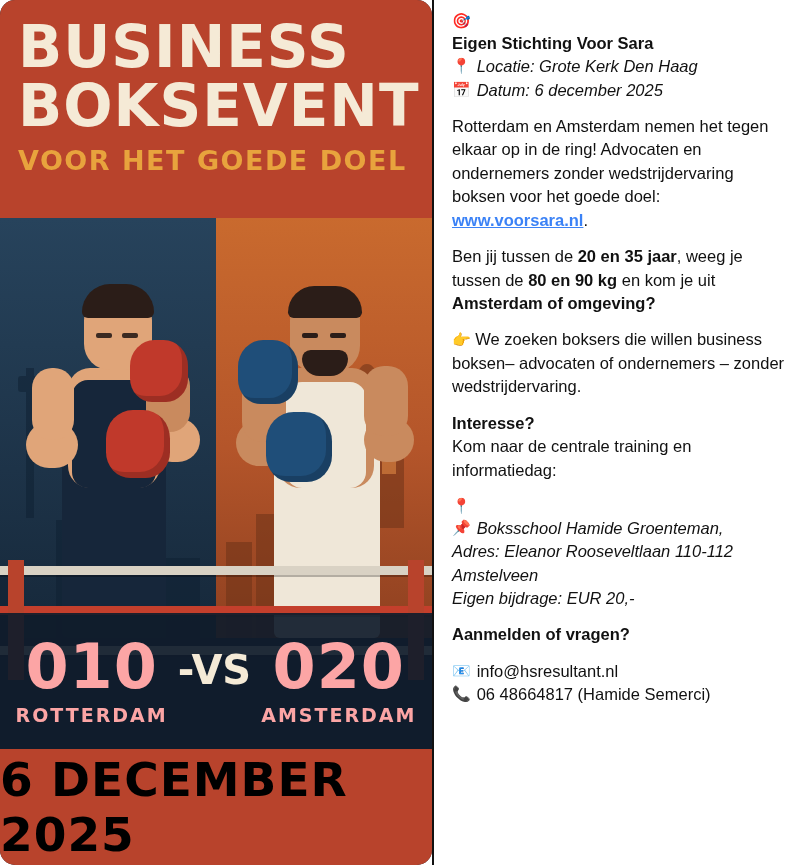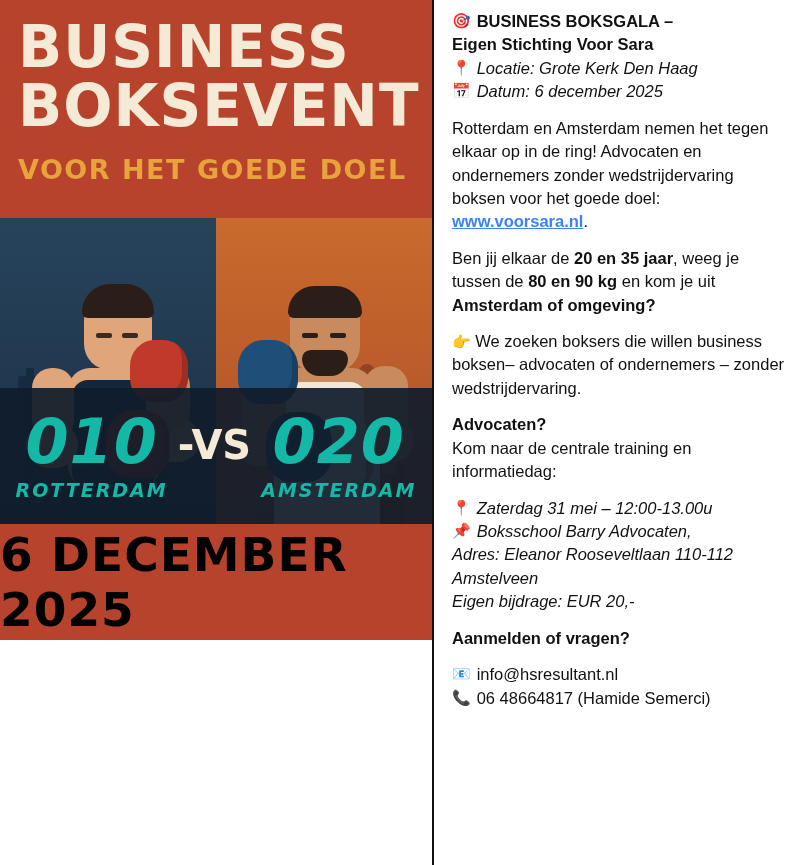--- a/index.html
+++ b/index.html
@@ -7,46 +7,47 @@
   body {
     width: 800px; height: 865px;
     font-family: "Liberation Sans", sans-serif;
     background: #ffffff;
     overflow: hidden;
   }
   .page { display: flex; width: 800px; height: 865px; background:#fff; }
 
   
   .poster {
-    width: 432px; height: 640px;
+    width: 432px; height: 865px;
     position: relative;
     background: #132033;
     overflow: hidden;
     flex: 0 0 432px;
+    border-radius: 15px;
   }
   .poster-inner {
     position:absolute; inset:0;
   }
   .header-band {
     position:absolute; top:0; left:0; right:0; height:218px;
     background:#b8432c;
     padding: 14px 18px 0 18px;
   }
   .title1, .title2 {
     font-family:"DejaVu Sans", sans-serif;
     font-weight:bold;
     color:#f5ead6;
     letter-spacing:1px;
     line-height:0.95;
     text-align:left;
   }
   .title1 { font-size:58px; margin-top:6px; }
   .title2 { font-size:58px; margin-top:4px; }
   .subtitle {
-    margin-top:20px;
+    margin-top:11px;
     font-family:"DejaVu Sans", sans-serif;
     font-weight:bold;
     font-size:27px;
     color:#e8a33d;
     letter-spacing:1.5px;
   }
 
   
   .art {
     position:absolute; top:218px; left:0; right:0; height:420px;
@@ -102,21 +103,21 @@
   .rope.r1 { top:6px; }
   .rope.r2 { top:46px; background:#c43f2c; }
   .rope.r3 { top:86px; }
   .post { position:absolute; top:0; bottom:0; width:16px; background:#b8432c; }
 
   .bottom-band {
     position:absolute; left:0; right:0; bottom:116px; height:136px;
     background: rgba(16,28,43,0.92);
     display:flex; align-items:center; justify-content:center; gap:6px;
   }
-  .score-col { text-align:center; color:#14b8a6;font-style:italic; }
+  .score-col { text-align:center; color:#fca5a5; }
   .score-num {
     font-family:"DejaVu Sans", sans-serif; font-weight:bold;
     font-size:62px; line-height:1; letter-spacing:1px;
   }
   .score-city {
     font-family:"DejaVu Sans", sans-serif; font-weight:bold;
     font-size:19px; letter-spacing:2px; margin-top:6px;
   }
   .vs {
     font-family:"DejaVu Sans", sans-serif; font-weight:bold;
@@ -252,59 +253,57 @@
       </div>
 
     </div>
   </div>
 
   <div class="panel">
 
     <div class="blk">
       <div class="row">
         <span class="ico">🎯</span>
-        <span class="headline">BUSINESS BOKSGALA –</span>
       </div>
       <div class="headline">Eigen Stichting Voor Sara</div>
       <div class="row">
         <span class="ico">📍</span>
         <span class="i">Locatie: Grote Kerk Den Haag</span>
       </div>
       <div class="row">
         <span class="ico">📅</span>
         <span class="i">Datum: 6 december 2025</span>
       </div>
     </div>
 
     <div class="blk">
       <span>Rotterdam en Amsterdam nemen het tegen elkaar op in de ring! Advocaten en ondernemers zonder wedstrijdervaring boksen voor het goede doel: </span><a class="lnk" href="#">www.voorsara.nl</a><span>.</span>
     </div>
 
     <div class="blk">
-      <span>Ben jij elkaar de </span><b>20 en 35 jaar</b><span>, weeg je tussen de </span><b>80 en 90 kg</b><span> en kom je uit </span><b>Amsterdam of omgeving</b><b>?</b>
+      <span>Ben jij tussen de </span><b>20 en 35 jaar</b><span>, weeg je tussen de </span><b>80 en 90 kg</b><span> en kom je uit </span><b>Amsterdam of omgeving</b><b>?</b>
     </div>
 
     <div class="blk">
       <span class="ico">👉</span>
       <span>We zoeken boksers die willen business boksen– advocaten of ondernemers – zonder wedstrijdervaring.</span>
     </div>
 
     <div class="blk">
-      <div class="headline">Advocaten?</div>
+      <div class="headline">Interesse?</div>
       <div>Kom naar de centrale training en informatiedag:</div>
     </div>
 
     <div class="blk">
       <div class="row">
         <span class="ico">📍</span>
-        <span class="i">Zaterdag 31 mei – 12:00-13.00u</span>
       </div>
       <div class="row">
         <span class="ico">📌</span>
-        <span class="i">Boksschool Barry Advocaten,</span>
+        <span class="i">Boksschool Hamide Groenteman,</span>
       </div>
       <div class="i">Adres: Eleanor Rooseveltlaan 110-112 Amstelveen</div>
       <div class="i">Eigen bijdrage: EUR 20,-</div>
     </div>
 
     <div>
       <div class="headline" style="margin-bottom:13px;">Aanmelden of vragen?</div>
       <div class="row">
         <span class="ico">📧</span>
         <span>info@hsresultant.nl</span>

